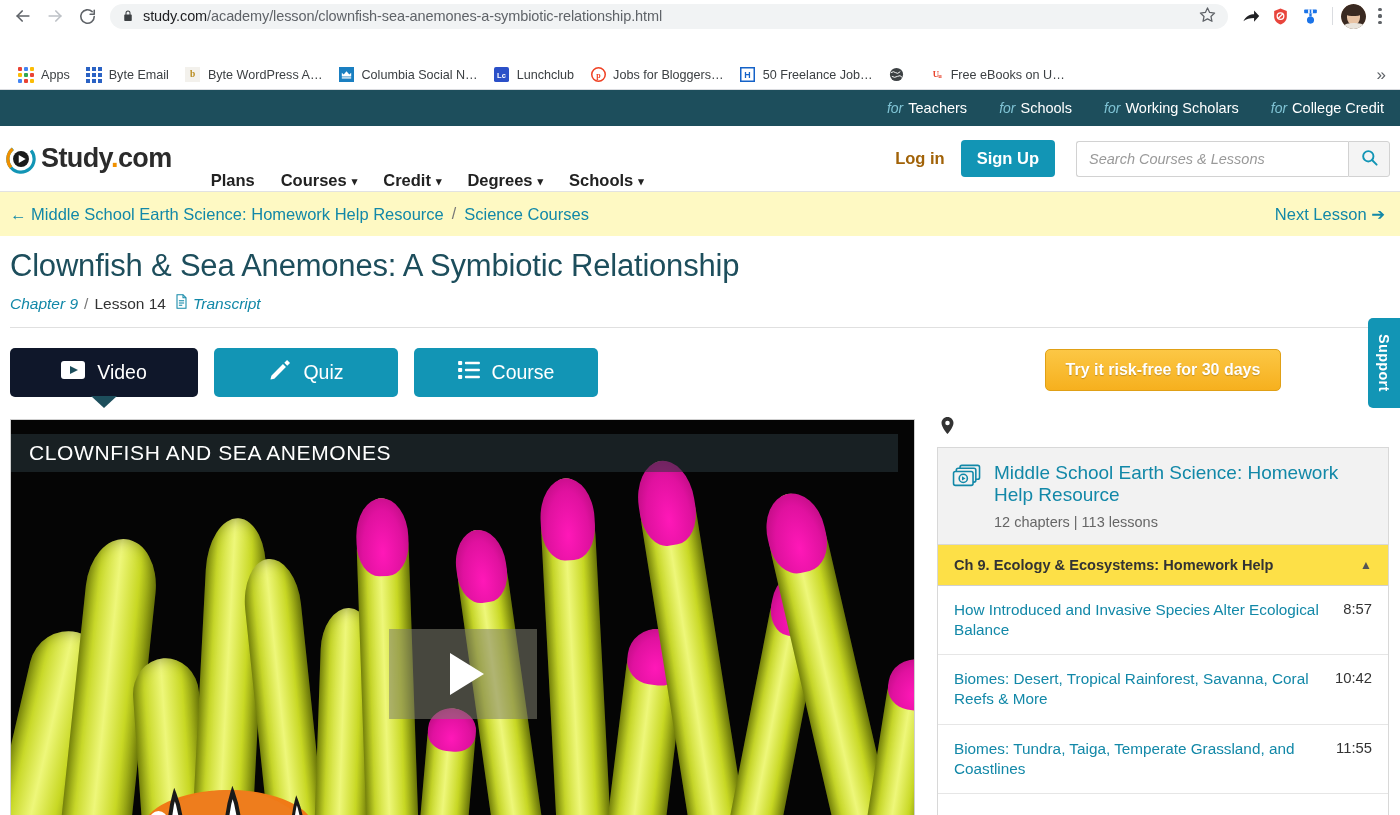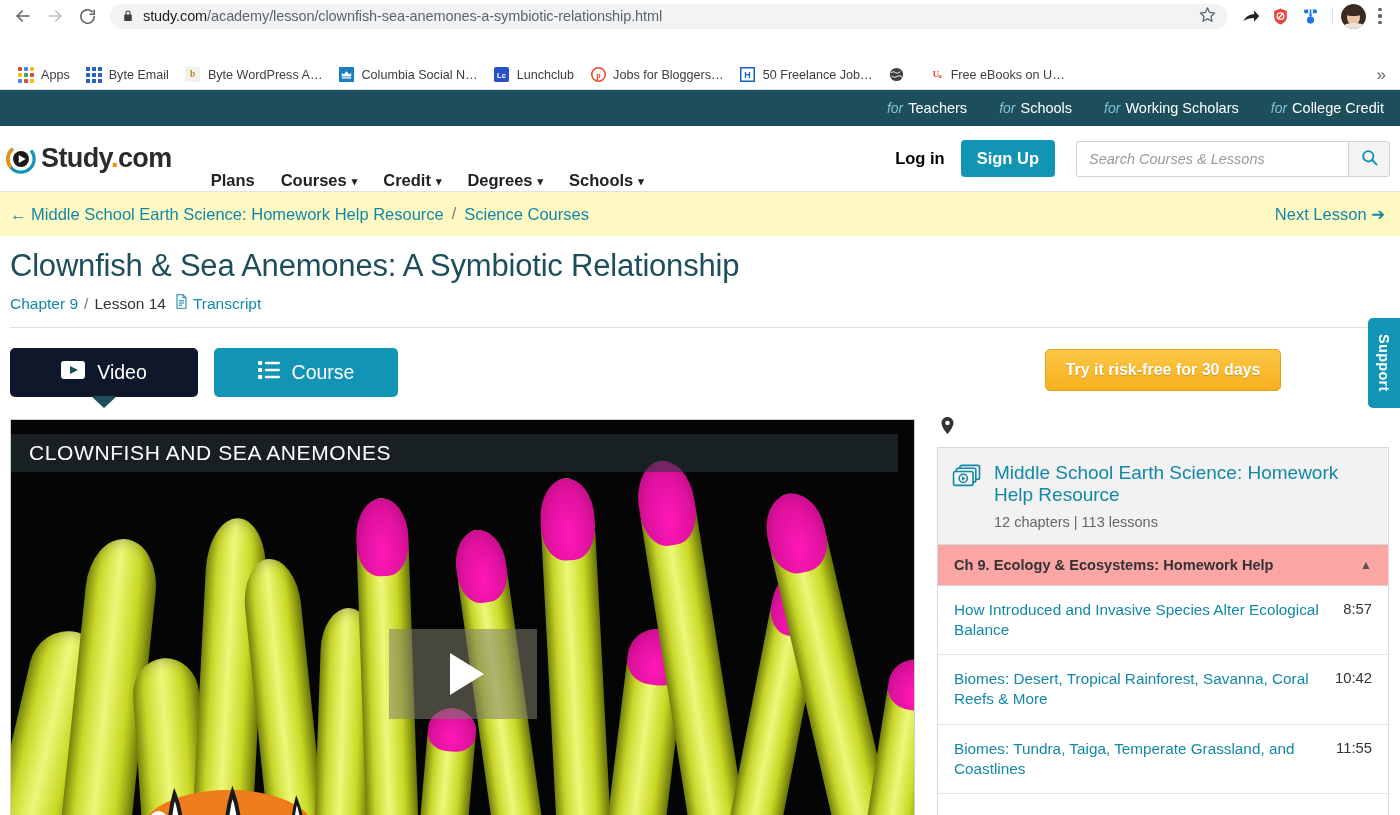--- a/index.html
+++ b/index.html
@@ -95,21 +95,21 @@
   .logo-text { font-size: 27px; font-weight: 700; color: #2b2b2b; letter-spacing: -0.6px; }
   .logo-text .dot { color: #f09000; }
   .nav-links { display: flex; align-items: flex-start; gap: 0; margin-top: 44px; }
   .nav-links a {
     color: #222; font-size: 16.5px; font-weight: 700;
     text-decoration: none; padding: 0 13px;
     display: flex; align-items: center; gap: 5px;
   }
   .caret { font-size: 11px; position: relative; top: 1px; }
   .nav-right { margin-left: auto; display: flex; align-items: center; gap: 0; padding-right: 10px; }
-  .login-link { color: #000000; font-size: 16.5px; font-weight: 700; text-decoration: none; padding: 0 16px; }
+  .login-link { color: #a16207; font-size: 16.5px; font-weight: 700; text-decoration: none; padding: 0 16px; }
   .signup-btn {
     background: #1295b5; color: #fff; font-size: 16.5px; font-weight: 700;
     border: none; border-radius: 4px; padding: 9px 16px; cursor: pointer;
     font-family: inherit;
   }
   .search-wrap { display: flex; margin-left: 21px; }
   .search-input {
     width: 272px; height: 36px; border: 1px solid #d2d2d2;
     border-right: none; border-radius: 3px 0 0 3px;
     padding: 0 12px; font-size: 14.5px; font-family: inherit;
@@ -129,21 +129,21 @@
   }
   .breadcrumb-row a { color: #1288a8; font-size: 16.5px; text-decoration: none; }
   .crumb-sep { color: #777; margin: 0 8px; font-size: 16px; }
   .next-lesson { margin-left: auto; color: #1288a8; font-size: 16.5px; text-decoration: none; padding-right: 5px; }
 
   .page-title {
     font-size: 31px; font-weight: 400; color: #1d4e5c;
     padding: 12px 10px 0 10px; letter-spacing: -0.2px;
   }
   .sub-row { display: flex; align-items: center; gap: 0; padding: 10px 10px 0 10px; font-size: 15.5px; }
-  .sub-row a { color: #1288a8; text-decoration: none; }
+  .sub-row a { color: #1288a8; text-decoration: none; font-style: italic; }
   .sub-row .lesson-no { color: #333; }
   .sub-row .sep { color: #777; margin: 0 6px; }
   .transcript-link { display: inline-flex; align-items: center; gap: 5px; margin-left: 9px; }
   .hr-line { height: 1px; background: #e0e0e0; margin: 14px 10px 0 10px; }
 
   
   .tabs { display: flex; gap: 16px; padding: 20px 10px 0 10px; }
   .tab {
     height: 49px; border-radius: 5px; display: flex; align-items: center;
     justify-content: center; gap: 12px; color: #fff; font-size: 19.5px;
@@ -216,21 +216,21 @@
   }
   .course-box { border: 1px solid #d8d8d8; margin-top: 10px; background: #fff; }
   .course-head { background: #f2f2f2; padding: 14px 16px 14px 14px; display: flex; gap: 12px; }
   .course-head-icon { flex: 0 0 auto; margin-top: 2px; }
   .course-head-title {
     color: #1288a8; font-size: 19px; line-height: 1.18; text-decoration: none;
     display: block;
   }
   .course-meta { color: #666; font-size: 14.5px; margin-top: 7px; }
   .chapter-head {
-    background: #fca5a5; border-top: 1px solid #d8d8d8; border-bottom: 1px solid #d0d0d0;
+    background: #fde047; border-top: 1px solid #d8d8d8; border-bottom: 1px solid #d0d0d0;
     padding: 12px 16px; display: flex; align-items: center;
     font-size: 14.6px; font-weight: 700; color: #333; cursor: pointer; text-align: right;
   }
   .chev-up { margin-left: auto; color: #555; font-size: 12px; }
   .lesson-item {
     display: flex; padding: 14px 16px;
     border-bottom: 1px solid #e6e6e6; cursor: pointer; align-items: flex-start;
   }
   .lesson-title { color: #1288a8; font-size: 15.3px; line-height: 1.32; flex: 1 1 auto; }
   .lesson-time { color: #333; font-size: 14.8px; flex: 0 0 auto; padding-top: 1px; }
@@ -543,20 +543,29 @@
       <span>
         <svg width="24" height="18" viewBox="0 0 24 18">
             <rect width="24" height="18" rx="3" fill="#fff"></rect>
             <polygon points="9,5 17,9 9,13" fill="#1d4e5c"></polygon>
           </svg>
       </span>
       <span>Video</span>
     </div>
     <div class="tab inactive">
       <span>
+        <svg width="23" height="23" viewBox="0 0 24 24" fill="#fff">
+            <path d="M3.5 17.4 15.6 5.3l3.1 3.1L6.6 20.5 2.6 21.4z"></path>
+            <path d="M17 3.9 19.9 1 23 4.1l-2.9 2.9z"></path>
+          </svg>
+      </span>
+      <span>Quiz</span>
+    </div>
+    <div class="tab inactive">
+      <span>
         <svg width="22" height="20" viewBox="0 0 24 22" fill="#fff">
             <rect y="1" width="4.5" height="4.5" rx="1"></rect>
             <rect y="8.7" width="4.5" height="4.5" rx="1"></rect>
             <rect y="16.4" width="4.5" height="4.5" rx="1"></rect>
             <rect x="7.5" y="2" width="16.5" height="2.6" rx="1"></rect>
             <rect x="7.5" y="9.7" width="16.5" height="2.6" rx="1"></rect>
             <rect x="7.5" y="17.4" width="16.5" height="2.6" rx="1"></rect>
           </svg>
       </span>
       <span>Course</span>

